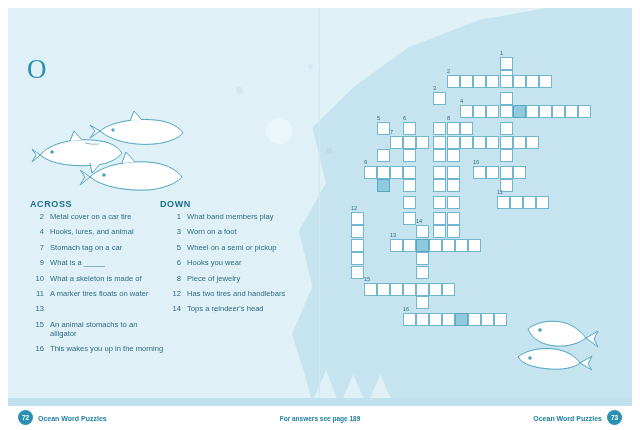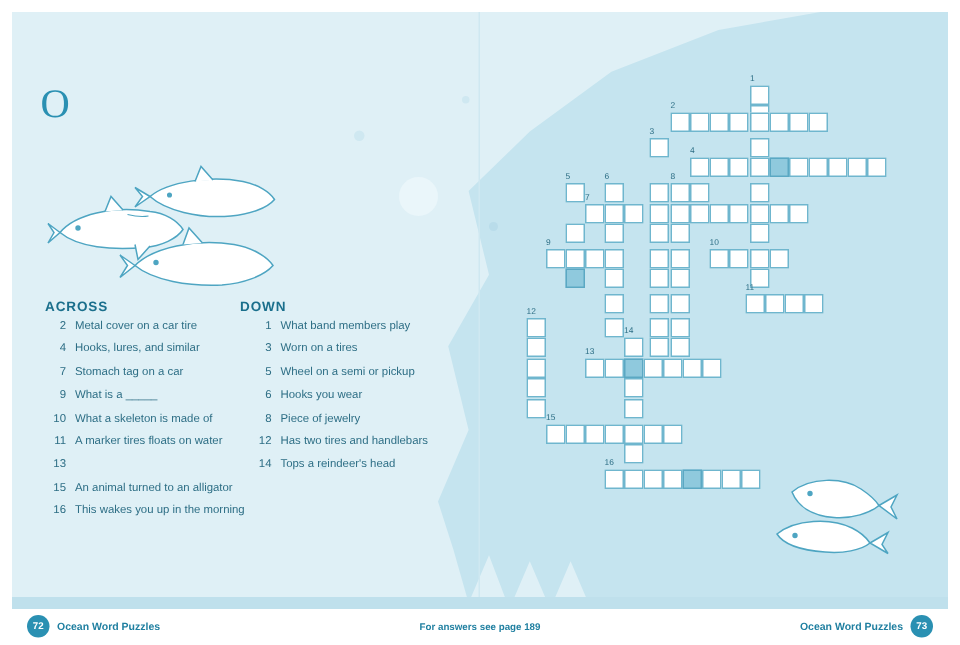--- a/index.html
+++ b/index.html
@@ -158,21 +158,21 @@
   <div class="clue-head" id="across-head">ACROSS</div>
   <div class="clue-head" id="down-head">DOWN</div>
 
   <div class="clue-list" id="across-list">
       <div class="clue">
         <span class="num">2</span>
         <span class="txt">Metal cover on a car tire</span>
       </div>
       <div class="clue">
         <span class="num">4</span>
-        <span class="txt">Hooks, lures, and similar</span>
+        <span class="txt">Hooks, lures, and animal</span>
       </div>
       <div class="clue">
         <span class="num">7</span>
         <span class="txt">Stomach tag on a car</span>
       </div>
       <div class="clue">
         <span class="num">9</span>
         <span class="txt">What is a _____</span>
       </div>
       <div class="clue">
@@ -181,35 +181,35 @@
       </div>
       <div class="clue">
         <span class="num">11</span>
         <span class="txt">A marker tires floats on water</span>
       </div>
       <div class="clue">
         <span class="num">13</span>
       </div>
       <div class="clue">
         <span class="num">15</span>
-        <span class="txt">An animal turned to an alligator</span>
+        <span class="txt">An animal stomachs to an alligator</span>
       </div>
       <div class="clue">
         <span class="num">16</span>
         <span class="txt">This wakes you up in the morning</span>
       </div>
     </div>
   <div class="clue-list" id="down-list">
       <div class="clue">
         <span class="num">1</span>
         <span class="txt">What band members play</span>
       </div>
       <div class="clue">
         <span class="num">3</span>
-        <span class="txt">Worn on a tires</span>
+        <span class="txt">Worn on a foot</span>
       </div>
       <div class="clue">
         <span class="num">5</span>
         <span class="txt">Wheel on a semi or pickup</span>
       </div>
       <div class="clue">
         <span class="num">6</span>
         <span class="txt">Hooks you wear</span>
       </div>
       <div class="clue">

